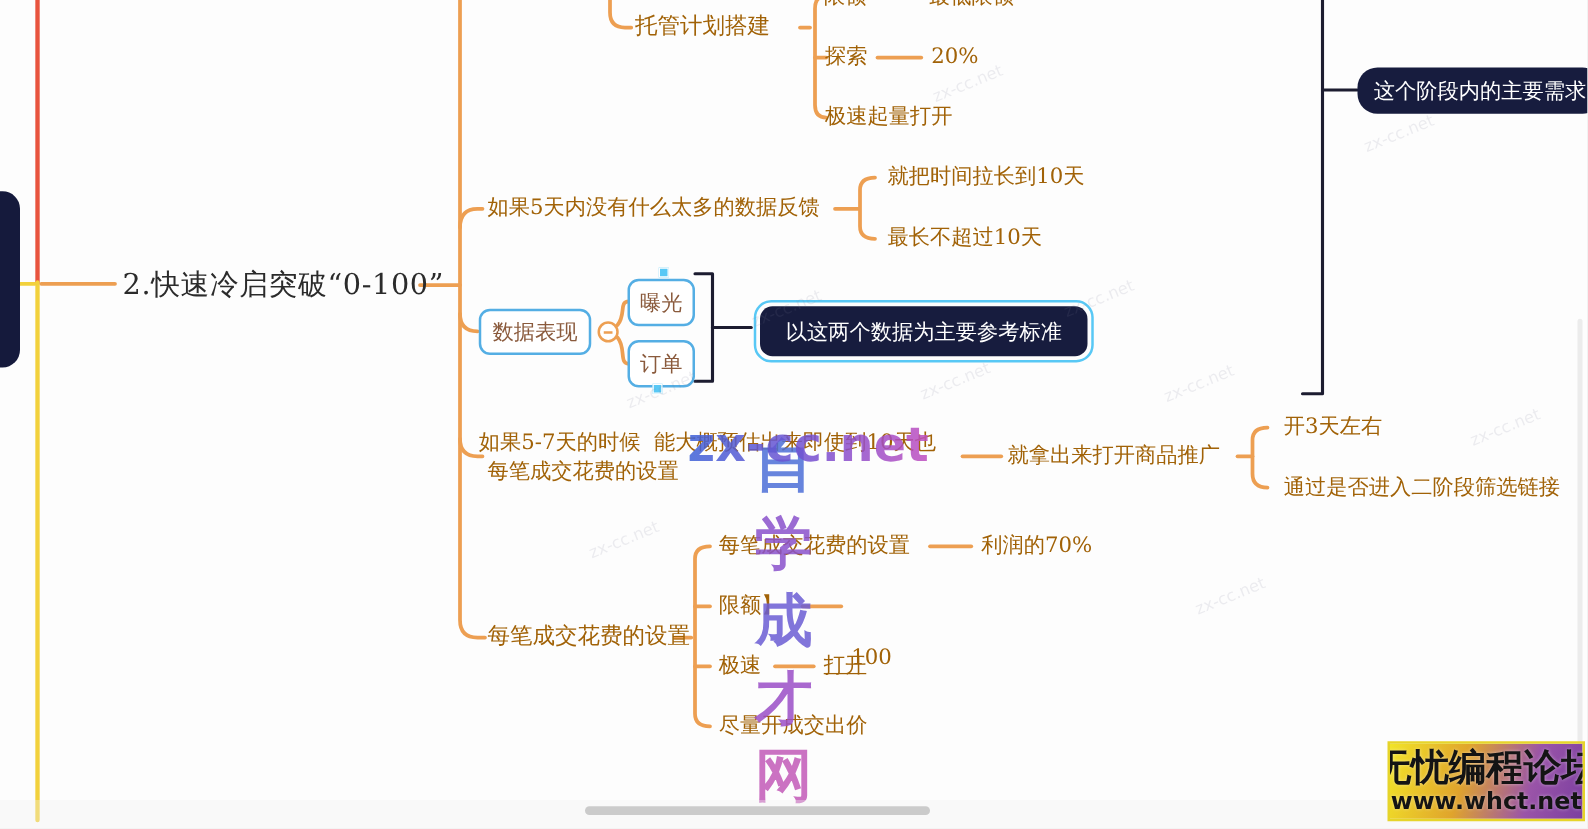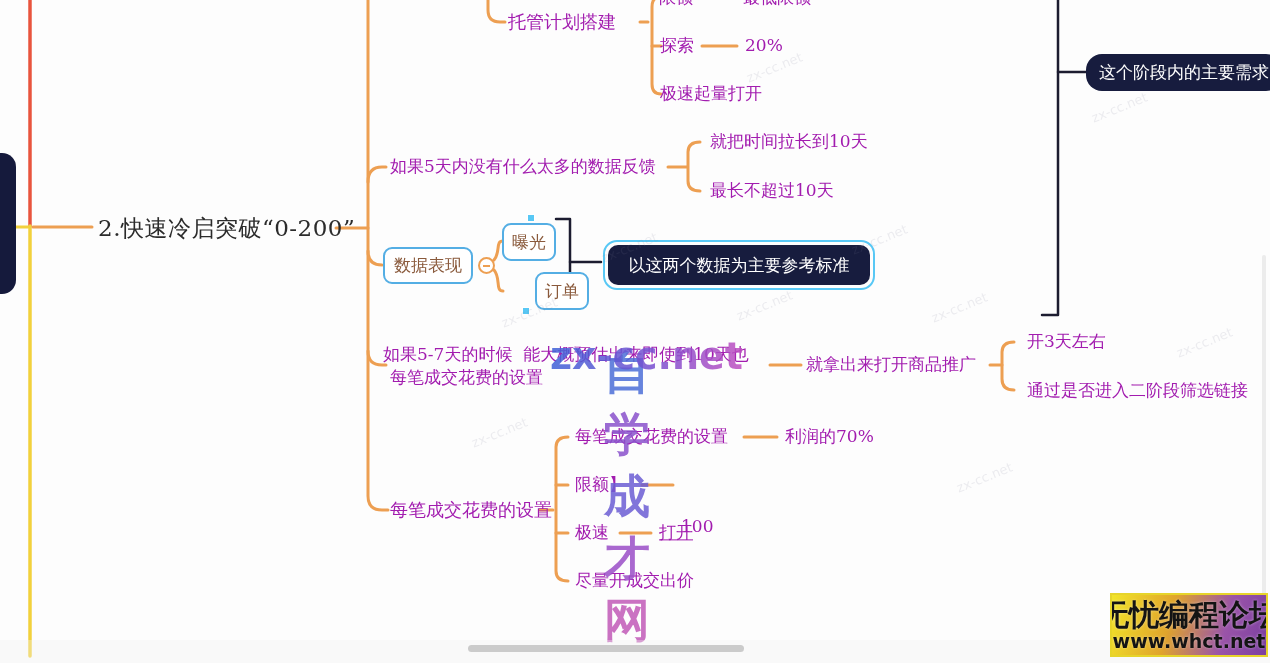--- a/index.html
+++ b/index.html
@@ -3,21 +3,21 @@
 <meta charset="utf-8">
 <style>
   html,body{margin:0;padding:0;background:#e9e9e9;}
   #screen{
     position:relative;width:1270px;height:663px;overflow:hidden;
     background:#fdfdfd;
     font-family:"DejaVu Serif","Liberation Serif",serif;
   }
   svg.lines{position:absolute;left:0;top:0;pointer-events:none;}
   .lbl{
-    position:absolute;white-space:pre;color:#a21caf;font-size:17px;
+    position:absolute;white-space:pre;color:#a16207;font-size:17px;
     transform:translateY(-50%);line-height:1.25;
   }
   .lbl.big{font-size:18px;}
   .topic-main{
     position:absolute;white-space:pre;color:#2b2b2b;font-size:23px;
     transform:translateY(-50%);letter-spacing:.5px;
   }
   .bluebox{
     position:absolute;box-sizing:border-box;background:#fff;
     border:2px solid #54AEE4;border-radius:9px;color:#8a5a3c;
@@ -117,21 +117,21 @@
         <path d="M556 219 L570 219 L570 305 L556 305"></path>
         <path d="M570 262 L601 262"></path>
         <path d="M1058 0 L1058 315 L1042 315"></path>
         <path d="M1058 72 L1086 72"></path>
       </g>
     </g>
   </svg>
 
   <div class="main-node-left"></div>
 
-  <div class="topic-main" style="left:98px;top:228px;">2.快速冷启突破“0-200”</div>
+  <div class="topic-main" style="left:98px;top:228px;">2.快速冷启突破“0-100”</div>
 
   <div class="lbl big" style="left:508px;top:22px;">托管计划搭建</div>
   <div class="lbl" style="left:659px;top:-2px;">限额</div>
   <div class="lbl" style="left:743px;top:-2px;">最低限额</div>
   <div class="lbl" style="left:660px;top:46px;">探索</div>
   <div class="lbl" style="left:745px;top:46px;">20%</div>
   <div class="lbl" style="left:660px;top:94px;">极速起量打开</div>
 
   <div class="lbl" style="left:390px;top:167px;">如果5天内没有什么太多的数据反馈</div>
   <div class="lbl" style="left:710px;top:142px;">就把时间拉长到10天</div>
@@ -139,21 +139,21 @@
 
   <div class="bluebox" style="left:383px;top:247px;width:90px;height:37px;">
     <span>数据表现</span>
   </div>
   <div class="collapse" style="left:478px;top:257px;">
       <div class="dash"></div>
     </div>
   <div class="bluebox" style="left:502px;top:223px;width:54px;height:38px;">
     <span>曝光</span>
   </div>
-  <div class="bluebox" style="left:502px;top:272px;width:54px;height:38px;margin-left:33px;">
+  <div class="bluebox" style="left:502px;top:272px;width:54px;height:38px;">
     <span>订单</span>
   </div>
   <div class="handle" style="left:527px;top:214px;"></div>
   <div class="handle" style="left:522px;top:307px;"></div>
 
   <div class="sel-ring" style="left:603px;top:240px;width:272px;height:50px;"></div>
   <div class="darkbox" style="left:608px;top:245px;width:262px;height:40px;justify-content:center;border-radius:10px;text-align:right;">
     <span>以这两个数据为主要参考标准</span>
   </div>
 

